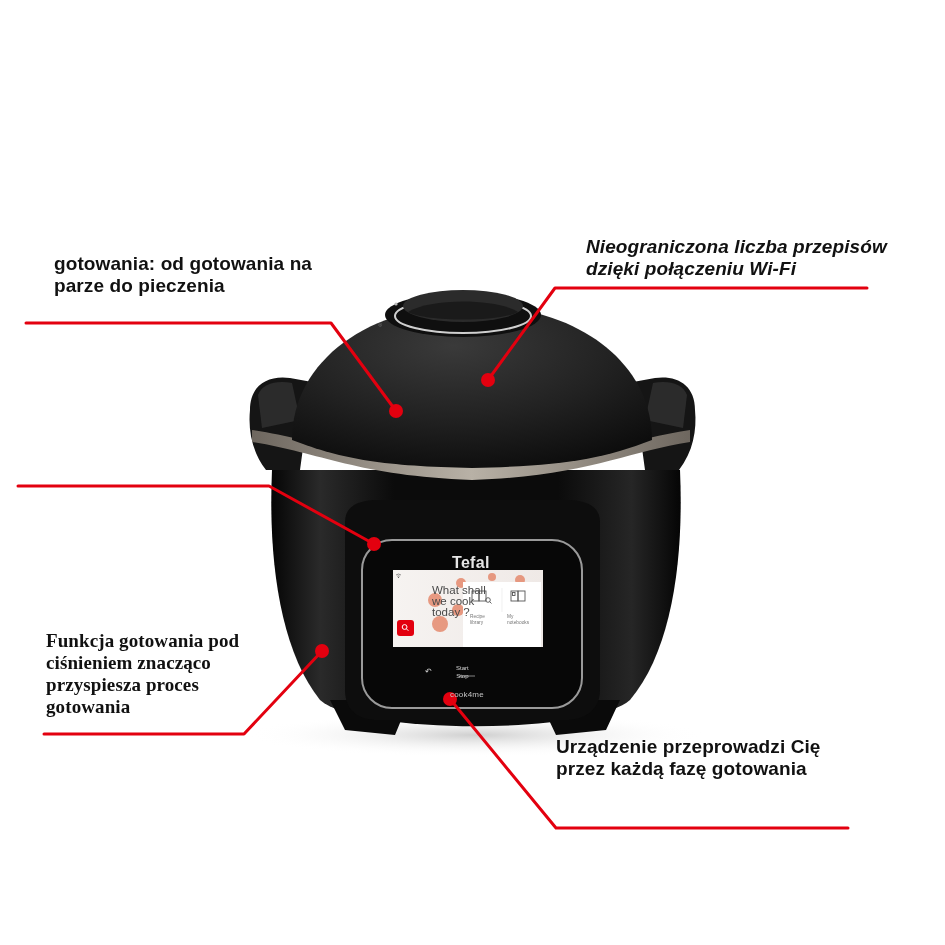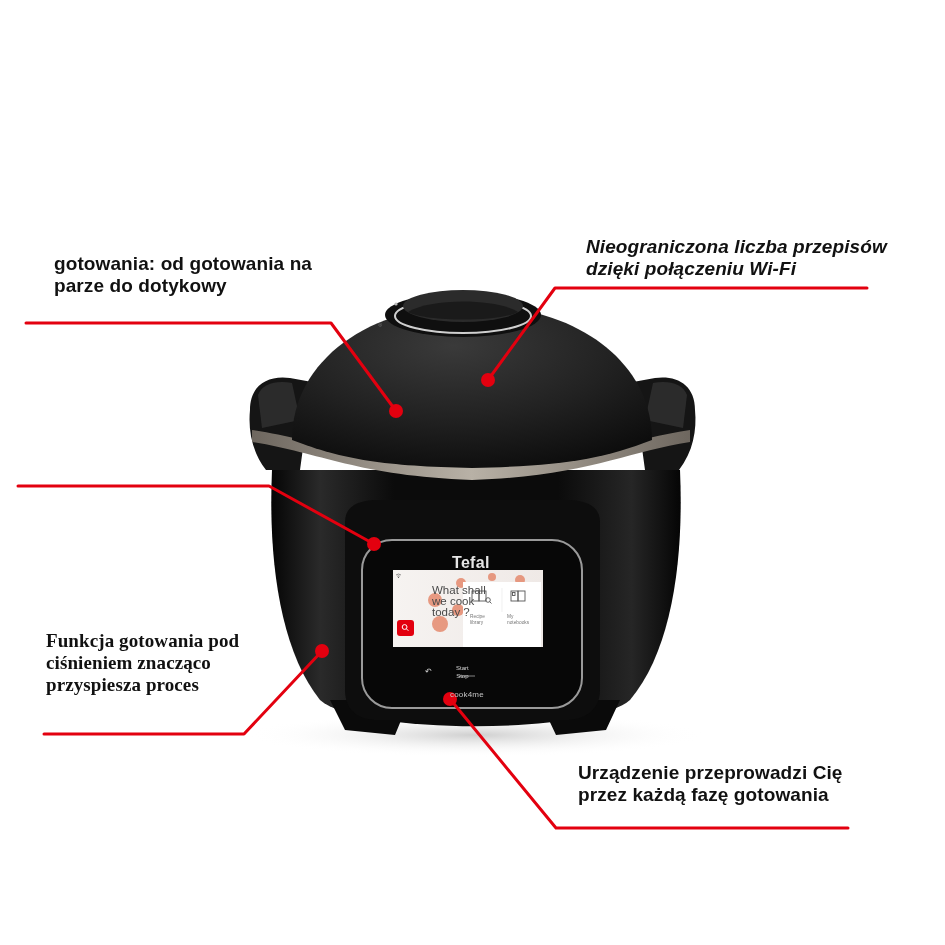--- a/index.html
+++ b/index.html
@@ -166,33 +166,34 @@
 
   <div class="back-ic">↶</div>
   <div class="ctl" style="left:456px; top:664px;">
     <span>Start</span>
     <span>Stop</span>
   </div>
   <div class="model">cook4me</div>
 
   <div class="callout" style="left:54px; top:253px;">
     <span>gotowania: od gotowania na</span>
-    <span>parze do dotykowy</span>
+    <span>parze do pieczenia</span>
   </div>
 
   <div class="callout" style="left:586px; top:236px;font-style:italic;">
     <span>Nieograniczona liczba przepisów</span>
     <span>dzięki połączeniu Wi-Fi</span>
   </div>
 
 
   <div class="callout" style="left:46px; top:630px;font-family:Liberation Serif, serif;">
     <span>Funkcja gotowania pod</span>
     <span>ciśnieniem znacząco</span>
     <span>przyspiesza proces</span>
+    <span>gotowania</span>
   </div>
 
-  <div class="callout" style="left:556px; top:762px;margin-left:22px;">
+  <div class="callout" style="left:556px; top:736px;">
     <span>Urządzenie przeprowadzi Cię</span>
     <span>przez każdą fazę gotowania</span>
   </div>
 
 </div>
 
 </body></html>

